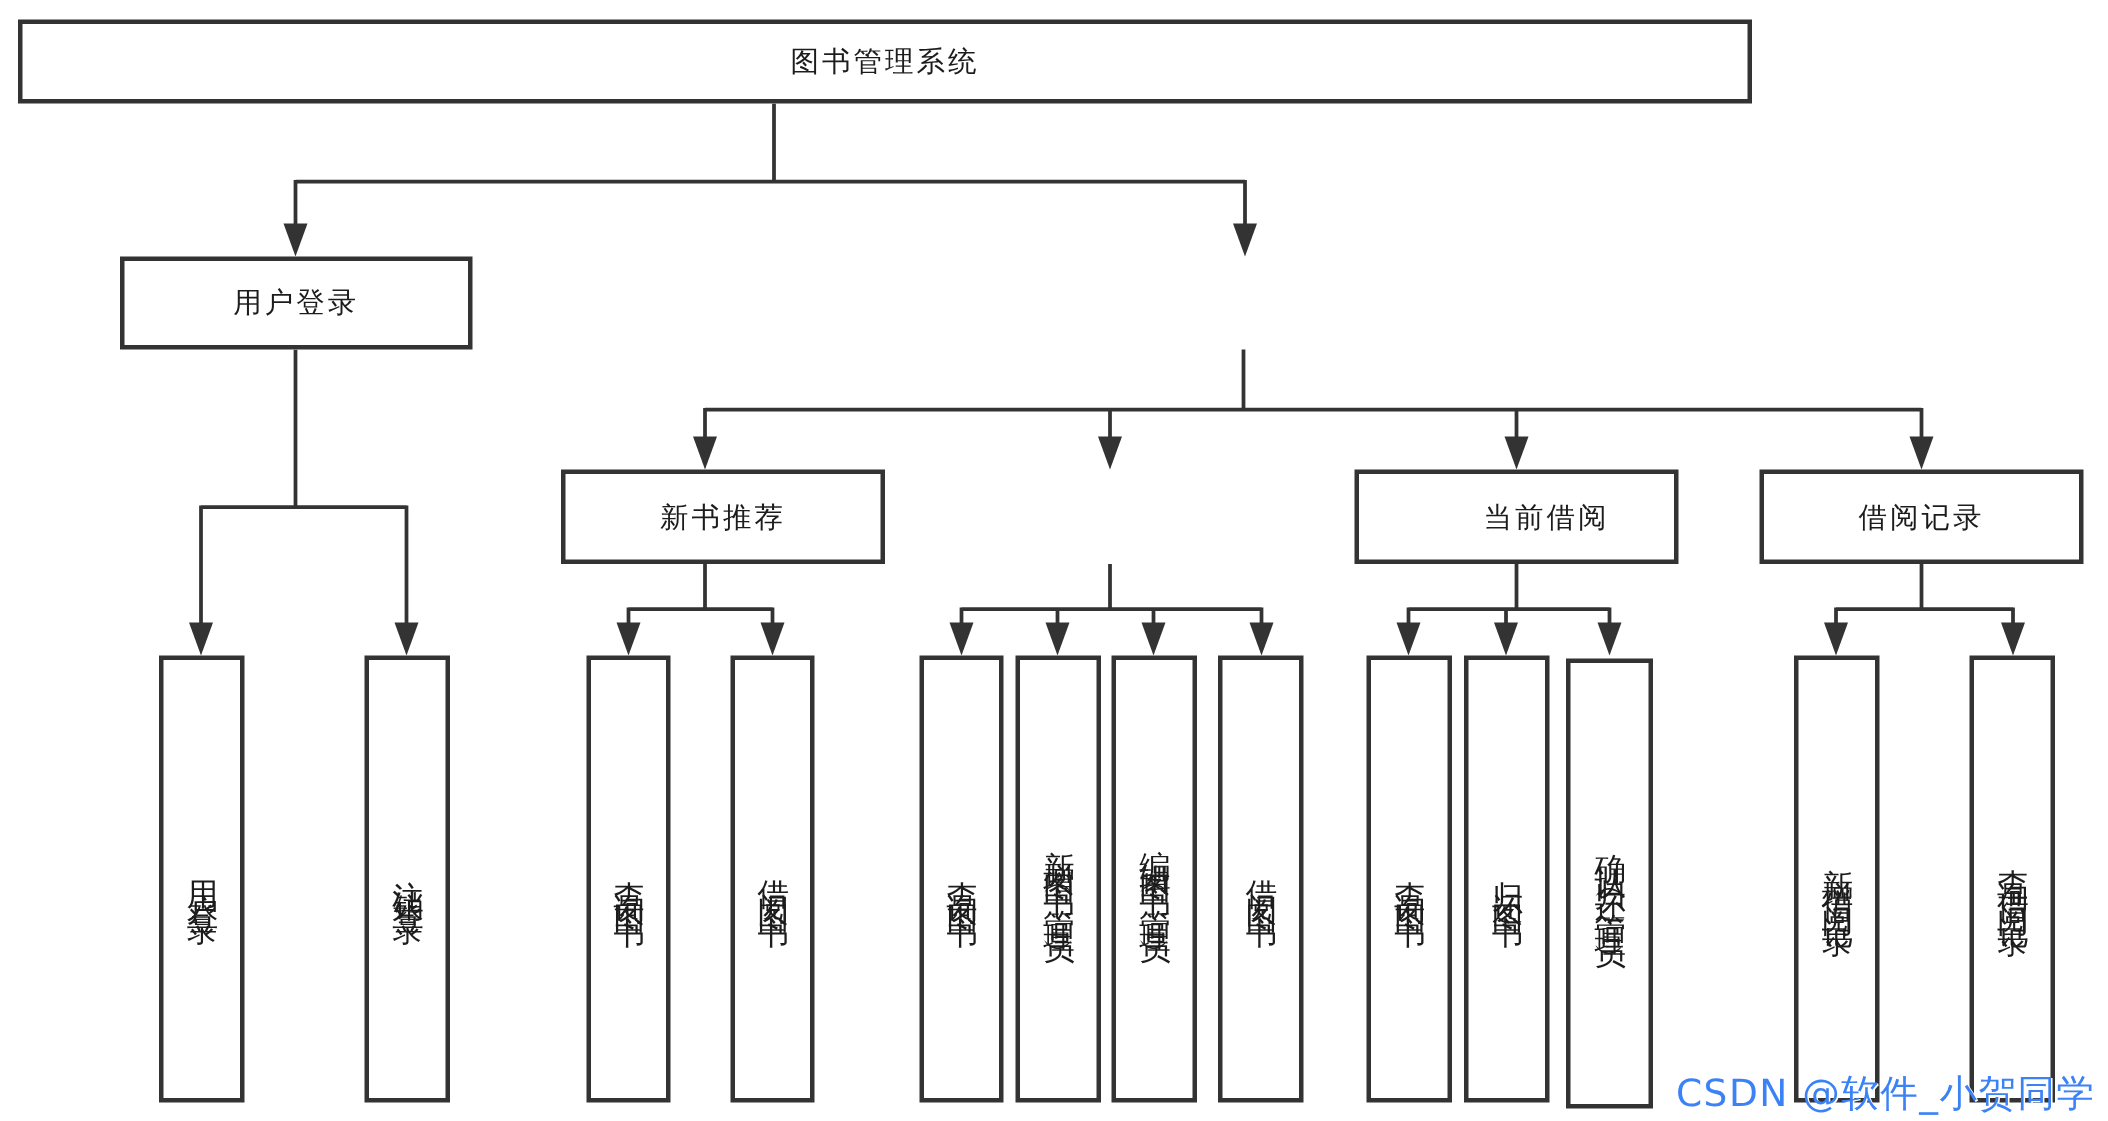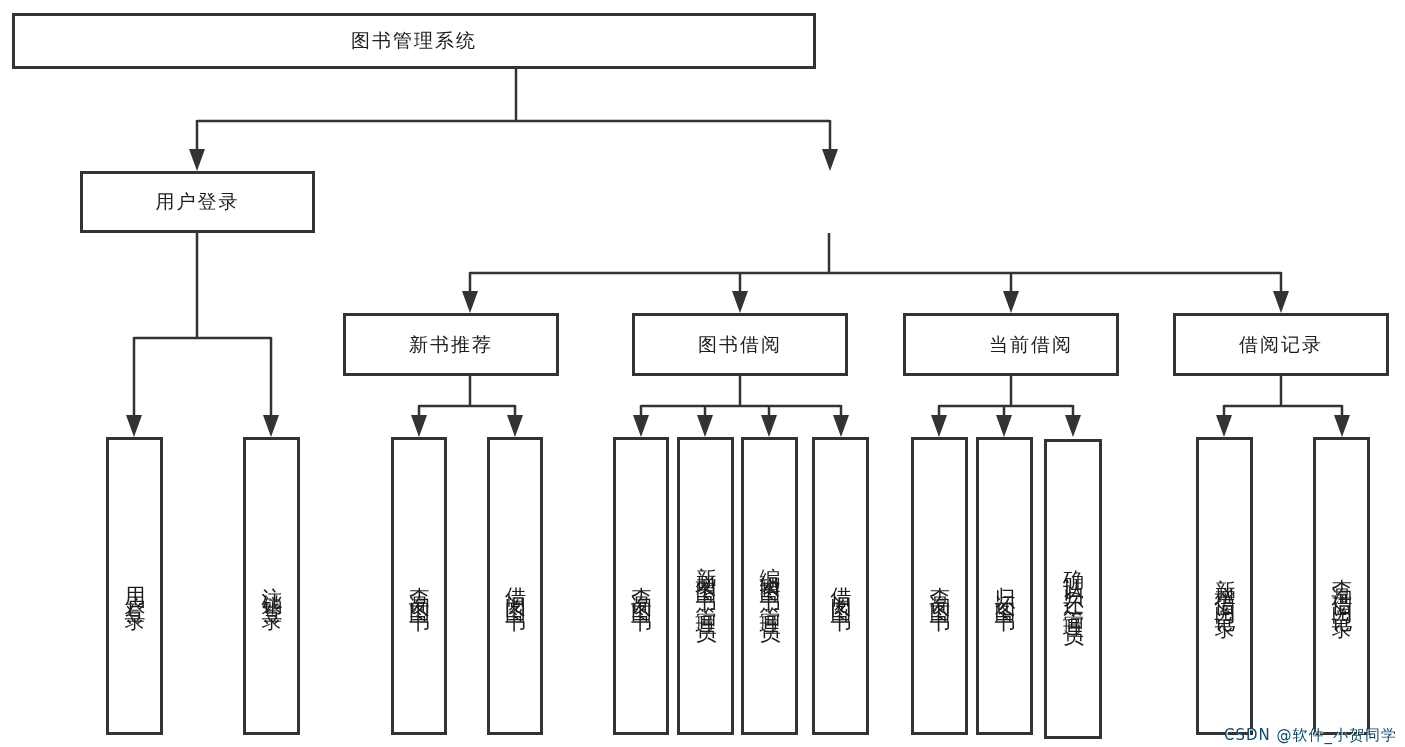--- a/index.html
+++ b/index.html
@@ -35,23 +35,23 @@
     writing-mode: vertical-lr;
     text-orientation: mixed;
     letter-spacing: 8px;
     line-height: 1.1;
     white-space: nowrap;
   }
   .watermark {
     position: absolute;
     right: 8px;
     bottom: 2px;
-    font-size: 15px;
+    font-size: 25px;
     letter-spacing: 1px;
-    color: #0c4a6e;
+    color: #3b82f6;
     text-shadow: 1px 1px 0 #ffffff;
   }
 </style>
 </head>
 <body>
 
 <div class="stage">
 
   <svg class="connectors" width="1405" height="747" viewBox="0 0 1405 747" xmlns="http://www.w3.org/2000/svg">
 
@@ -96,33 +96,30 @@
       <polygon points="1065,415 1081,415 1073,437" stroke="none"></polygon>
     </g>
 
     <g stroke="#333333" stroke-width="2.5" fill="#333333">
       <path d="M1281 376 V406 M1224 406 H1342 M1224 405 V417 M1342 405 V417" fill="none"></path>
       <polygon points="1216,415 1232,415 1224,437" stroke="none"></polygon>
       <polygon points="1334,415 1350,415 1342,437" stroke="none"></polygon>
     </g>
   </svg>
 
-  <div class="box root" style="left:12px; top:13px; width:804px; height:56px;">
+  <div class="box root" style="left:12px; top:13px; width:1156px; height:56px;">
     <span>图书管理系统</span>
   </div>
 
   <div class="box hbox" style="left:80px; top:171px; width:235px; height:62px;">
     <span>用户登录</span>
   </div>
 
-  <div class="box hbox" style="left:343px; top:313px; width:216px; height:63px;">
+  <div class="box hbox" style="left:374px; top:313px; width:216px; height:63px;">
     <span>新书推荐</span>
-  </div>
-  <div class="box hbox" style="left:632px; top:313px; width:216px; height:63px;">
-    <span>图书借阅</span>
   </div>
   <div class="box hbox" style="left:903px; top:313px; width:216px; height:63px;padding-left:40px;">
     <span>当前借阅</span>
   </div>
   <div class="box hbox" style="left:1173px; top:313px; width:216px; height:63px;">
     <span>借阅记录</span>
   </div>
 
   <div class="box leaf" style="left:106px; top:437px; width:57px; height:298px;">
     <span class="vtext">用户登录</span>

